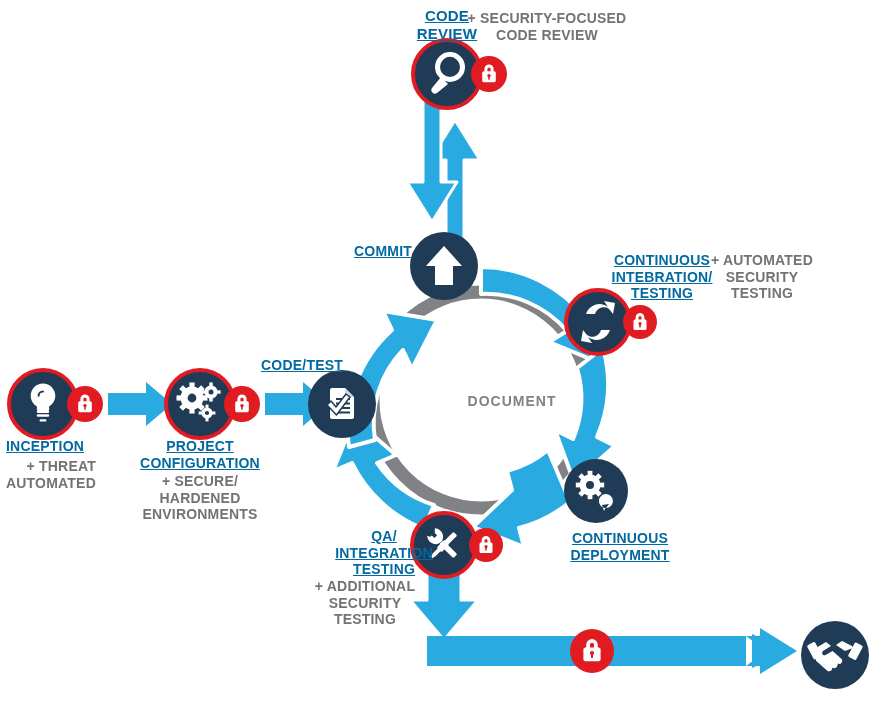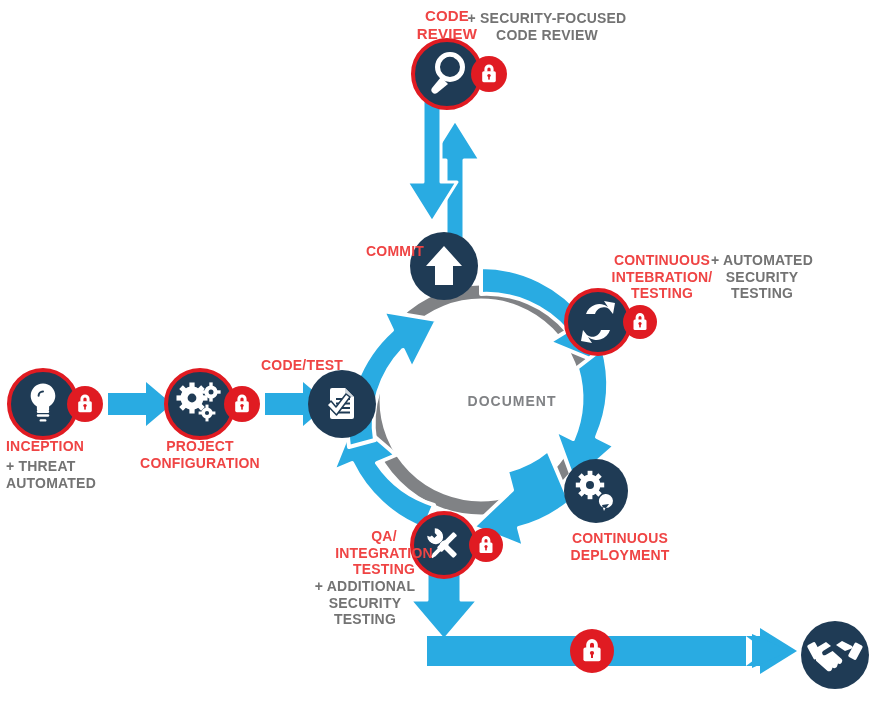--- a/index.html
+++ b/index.html
@@ -30,25 +30,25 @@
 
   
   .lbl {
     position: absolute;
     font-family: "Liberation Sans", sans-serif;
     font-weight: bold;
     line-height: 1.18;
     letter-spacing: 0.2px;
     white-space: pre-line;
   }
-  .lbl.navy  { color: #ef4444; }
+  .lbl.navy  { color: #0369a1; text-decoration: underline; }
   .lbl.red   { color: #737373; }
   .lbl.grey  { color: #808285; margin-left: 31px; }
   .lbl.c  { text-align: center; transform: translateX(-50%); }
-  .lbl.l  { text-align: left; }
+  .lbl.l  { text-align: right; }
   .lbl.r  { text-align: right; transform: translateX(-100%); }
   .s14 { font-size: 14px; }
   .s15 { font-size: 15px; }
 </style>
 </head>
 <body>
 
 <div id="stage">
 
   <svg class="layer" viewBox="0 0 883 720">
@@ -344,24 +344,27 @@
       </g>
     </g>
   </svg>
 
   <div class="lbl navy s14 l" style="left:6px; top:438px;">INCEPTION</div>
   <div class="lbl red s14 l" style="left:6px; top:458px;">+ THREAT
 AUTOMATED</div>
 
   <div class="lbl navy s14 c" style="left:200px; top:438px;">PROJECT
 CONFIGURATION</div>
+  <div class="lbl red s14 c" style="left:200px; top:473px;">+ SECURE/
+HARDENED
+ENVIRONMENTS</div>
 
   <div class="lbl navy s14 c" style="left:302px; top:357px;text-align:center;">CODE/TEST</div>
 
-  <div class="lbl navy s14 r" style="left:424px; top:243px;">COMMIT</div>
+  <div class="lbl navy s14 r" style="left:412px; top:243px;">COMMIT</div>
 
   <div class="lbl navy s15 c" style="left:447px; top:7px;">CODE
 REVIEW</div>
   <div class="lbl red s14 c" style="left:547px; top:10px;">+ SECURITY-FOCUSED
 CODE REVIEW</div>
 
   <div class="lbl navy s14 c" style="left:662px; top:252px;">CONTINUOUS
 INTEBRATION/
 TESTING</div>
   <div class="lbl red s14 c" style="left:762px; top:252px;">+ AUTOMATED

